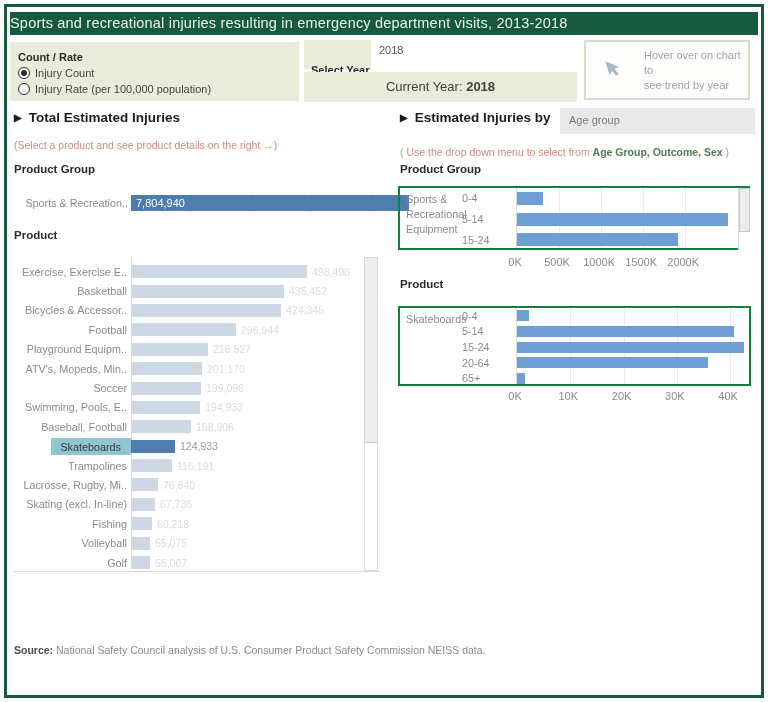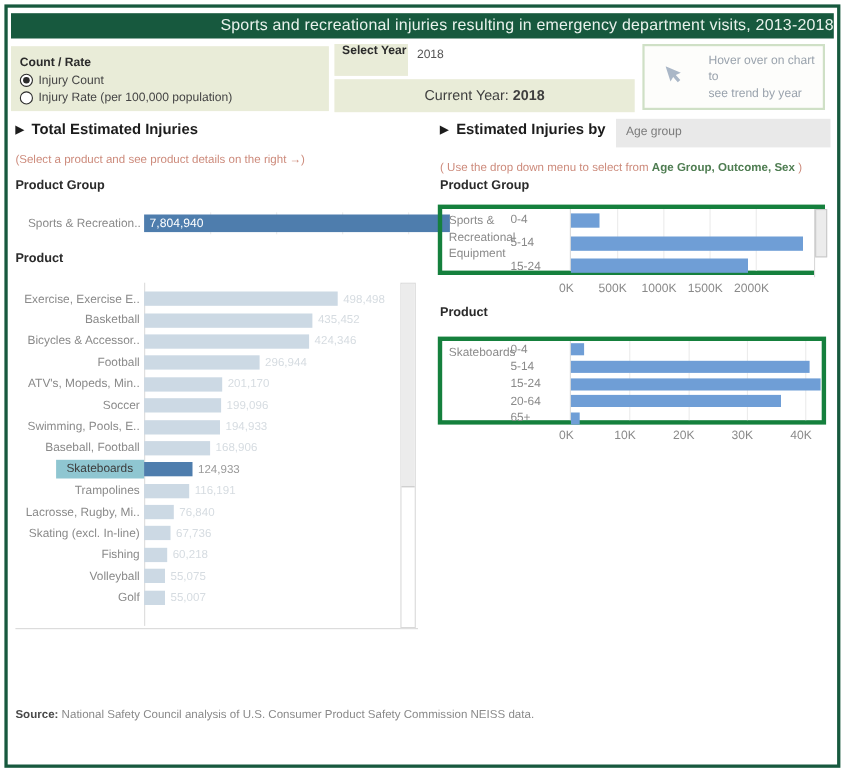--- a/index.html
+++ b/index.html
@@ -1,29 +1,29 @@
 <!DOCTYPE html>
 <html><head>
 <meta charset="utf-8">
 <style>
   html,body{margin:0;padding:0;background:#fff;font-family:"Liberation Sans",sans-serif;}
   .page{position:relative;width:768px;height:702px;background:#fff;overflow:hidden;}
   .frame{position:absolute;left:4px;top:4px;right:4px;bottom:4px;border:3px solid #17593e;background:#fff;}
   .abs{position:absolute;}
   .titlebar{left:3px;top:5px;width:748px;height:23px;background:#17593e;color:#e9f2ec;
-    font-size:14.5px;text-align:right;line-height:23px;letter-spacing:.2px;}
+    font-size:14.5px;text-align:left;line-height:23px;letter-spacing:.2px;}
   .sage{background:#e9ecd8;}
   .panel-count-rate{left:3px;top:35px;width:289px;height:59px;padding:9px 8px;box-sizing:border-box;}
   .panel-title{font-size:11px;font-weight:bold;color:#2b2b2b;margin-bottom:2px;}
   .radio-row{display:flex;align-items:center;height:16px;font-size:11px;color:#454545;cursor:default;}
   .radio{width:10px;height:10px;border:1.6px solid #2b2b2b;border-radius:50%;margin-right:5px;
     position:relative;flex:0 0 auto;background:#fff;}
   .radio.sel::after{content:'';position:absolute;left:2px;top:2px;width:6px;height:6px;border-radius:50%;background:#2b2b2b;}
   .select-year-label{left:297px;top:33px;width:67px;height:29px;font-size:11px;font-weight:bold;color:#2b2b2b;
-    padding:0 0 0 7px;box-sizing:border-box;}
+    padding:24px 0 0 7px;box-sizing:border-box;}
   .year-value{left:364px;top:33px;width:206px;height:29px;background:#fff;font-size:11px;color:#555;
     padding:4px 0 0 8px;box-sizing:border-box;cursor:default;}
   .current-year{left:297px;top:65px;width:273px;height:30px;font-size:13px;color:#3f3f3f;
     text-align:center;line-height:30px;}
   .current-year b{font-weight:bold;}
   .hover-box{left:577px;top:33px;width:166px;height:60px;border:2px solid #cfe0c6;background:#fdfdfb;
     box-sizing:border-box;display:flex;align-items:center;}
   .hover-text{font-size:11px;color:#9aa3ad;line-height:15px;margin-left:22px;}
   .cursor-wrap{margin-left:20px;flex:0 0 auto;transform:rotate(-18deg);}
   .sec-heading{font-size:13.5px;font-weight:bold;color:#1c1c1c;white-space:nowrap;}
@@ -44,21 +44,21 @@
   .plist-label{width:117px;flex:0 0 auto;text-align:right;font-size:10.8px;color:#8a8a8a;white-space:nowrap;}
   .plist-label .hl{background:#8fc6d1;color:#3c3c3c;padding:2.5px 10px 2.5px 9px;margin-right:0;}
   .plist-label .pad{padding-right:4px;display:inline-block;}
   .plist-bar{height:13px;background:#ccd9e4;flex:0 0 auto;}
   .plist-bar.dark{background:#4e7dad;}
   .plist-val{font-size:10.5px;color:#d6dce1;margin-left:5px;white-space:nowrap;}
   .plist-val.hl{color:#9a9a9a;}
   .vaxis{position:absolute;left:117px;top:3px;height:312px;width:1px;background:#dcdcdc;}
   .scrollbar{position:absolute;background:#fff;border:1px solid #d9d9d9;box-sizing:border-box;}
   .scroll-thumb{position:absolute;left:0;right:0;top:0;background:#ececec;border-bottom:1px solid #c9c9c9;}
-  .age-chart{border:4px solid #15803d;box-sizing:border-box;}
+  .age-chart{border:2px solid #15803d;box-sizing:border-box;}
   .ac-grouplabel{position:absolute;left:6px;top:4px;font-size:10.8px;color:#8a8a8a;line-height:15px;white-space:nowrap;}
   .ac-agelabel{position:absolute;left:62px;font-size:10.8px;color:#8a8a8a;white-space:nowrap;transform:translateY(-50%);}
   .ac-plot{position:absolute;top:0;bottom:0;border-left:1px solid #d9d9d9;}
   .ac-grid{position:absolute;top:0;bottom:0;width:1px;background:#ececec;}
   .ac-bar{position:absolute;left:0;background:#6f9ed6;}
   .ac-axis-tick{position:absolute;transform:translateX(-50%);font-size:11px;color:#8a8a8a;white-space:nowrap;}
   .source-line{left:7px;top:637px;font-size:10.5px;color:#8a8a8a;white-space:nowrap;}
   .source-line b{color:#4a4a4a;font-weight:bold;}
 </style>
 </head>
@@ -129,20 +129,25 @@
             <div class="plist-label"><span class="pad">Bicycles &amp; Accessor..</span></div>
             <div class="plist-bar" style="width: 150px;"></div>
             <span class="plist-val">424,346</span>
           </div>
           <div class="plist-row">
             <div class="plist-label"><span class="pad">Football</span></div>
             <div class="plist-bar" style="width: 105px;"></div>
             <span class="plist-val">296,944</span>
           </div>
           <div class="plist-row">
+            <div class="plist-label"><span class="pad">Playground Equipm..</span></div>
+            <div class="plist-bar" style="width: 77px;"></div>
+            <span class="plist-val">218,527</span>
+          </div>
+          <div class="plist-row">
             <div class="plist-label"><span class="pad">ATV's, Mopeds, Min..</span></div>
             <div class="plist-bar" style="width: 71px;"></div>
             <span class="plist-val">201,170</span>
           </div>
           <div class="plist-row">
             <div class="plist-label"><span class="pad">Soccer</span></div>
             <div class="plist-bar" style="width: 70px;"></div>
             <span class="plist-val">199,096</span>
           </div>
           <div class="plist-row">

